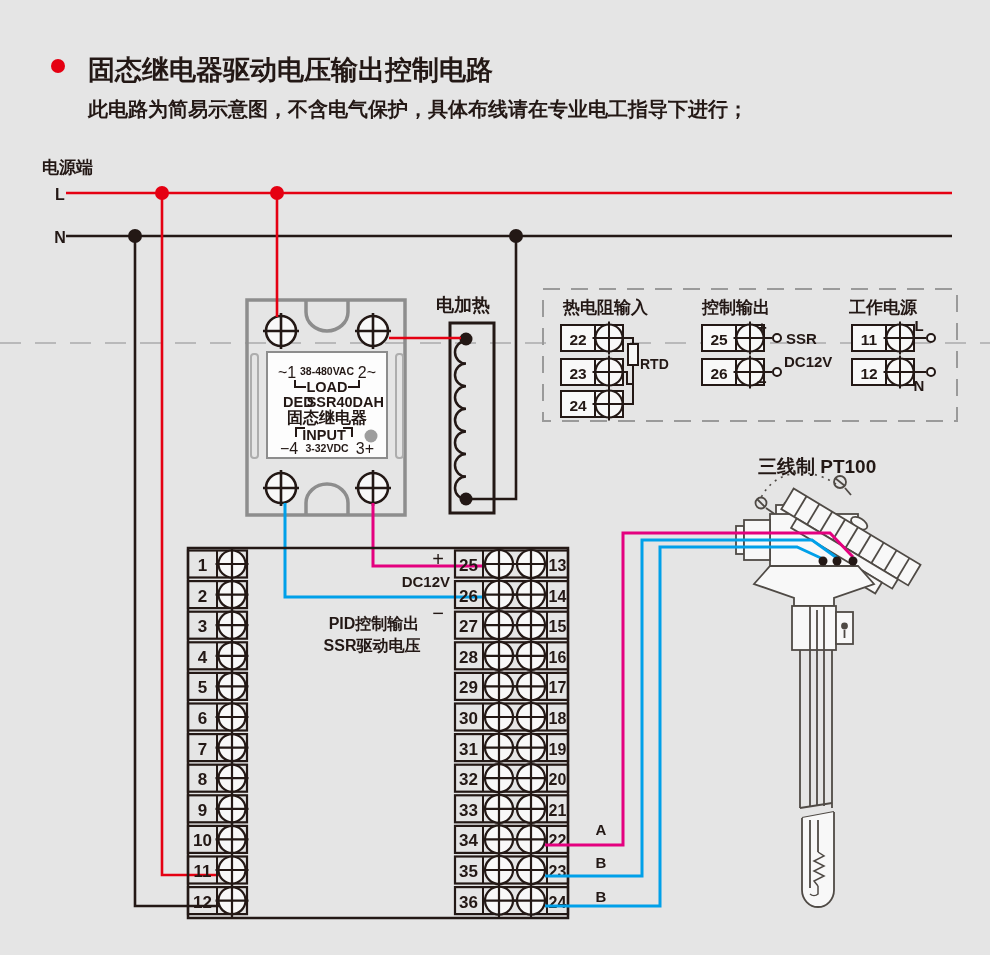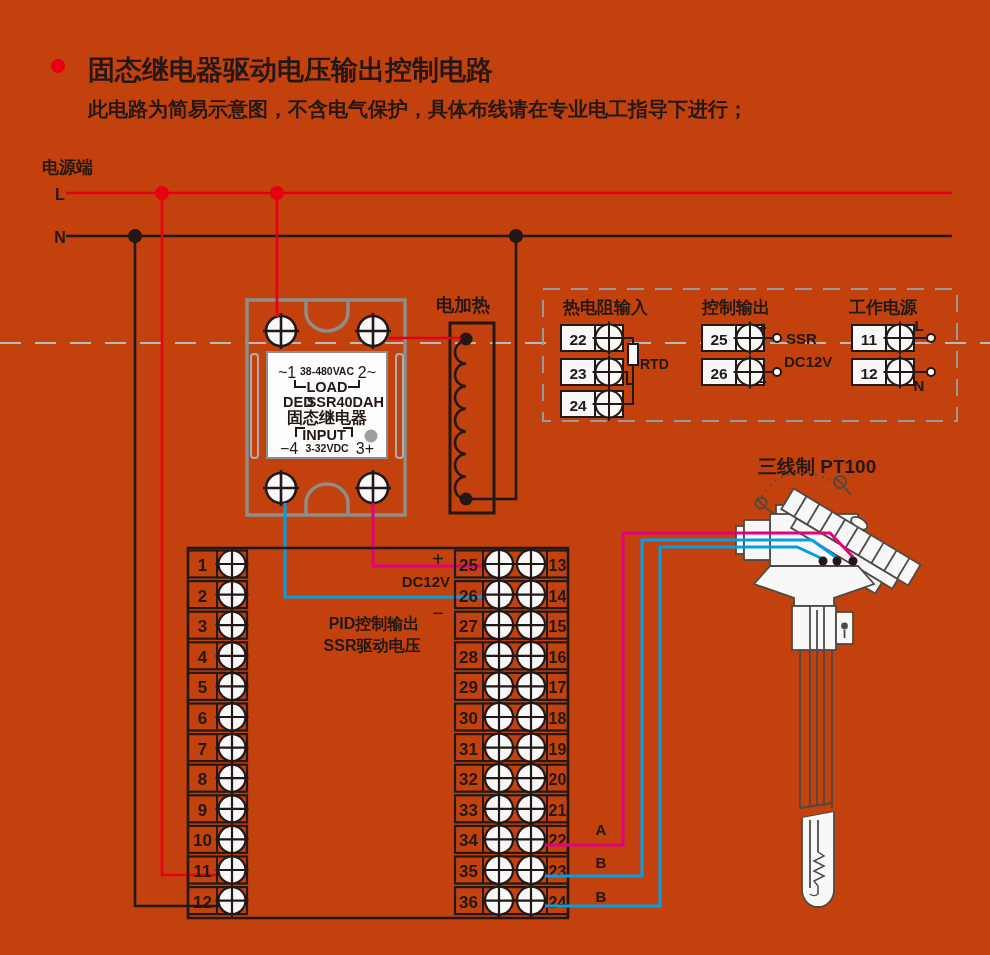--- a/index.html
+++ b/index.html
@@ -1,16 +1,16 @@
 <!DOCTYPE html>
 <html><head>
 <meta charset="utf-8">
 <style>
   html,body{margin:0;padding:0;background:#f8f8f8;}
-  .stage{position:relative;width:990px;height:955px;background:#c2410c;overflow:hidden;}
+  .stage{position:relative;width:990px;height:955px;background:#e5e5e5;overflow:hidden;}
   svg{display:block;}
   text{font-family:"Liberation Sans","DejaVu Sans",sans-serif;fill:#231815;}
   .t-title{font-size:27px;font-weight:600;}
   .t-sub{font-size:20px;font-weight:bold;}
   .t-lbl{font-size:17px;font-weight:600;}
 </style>
 </head>
 <body>
 
 <div class="stage">

